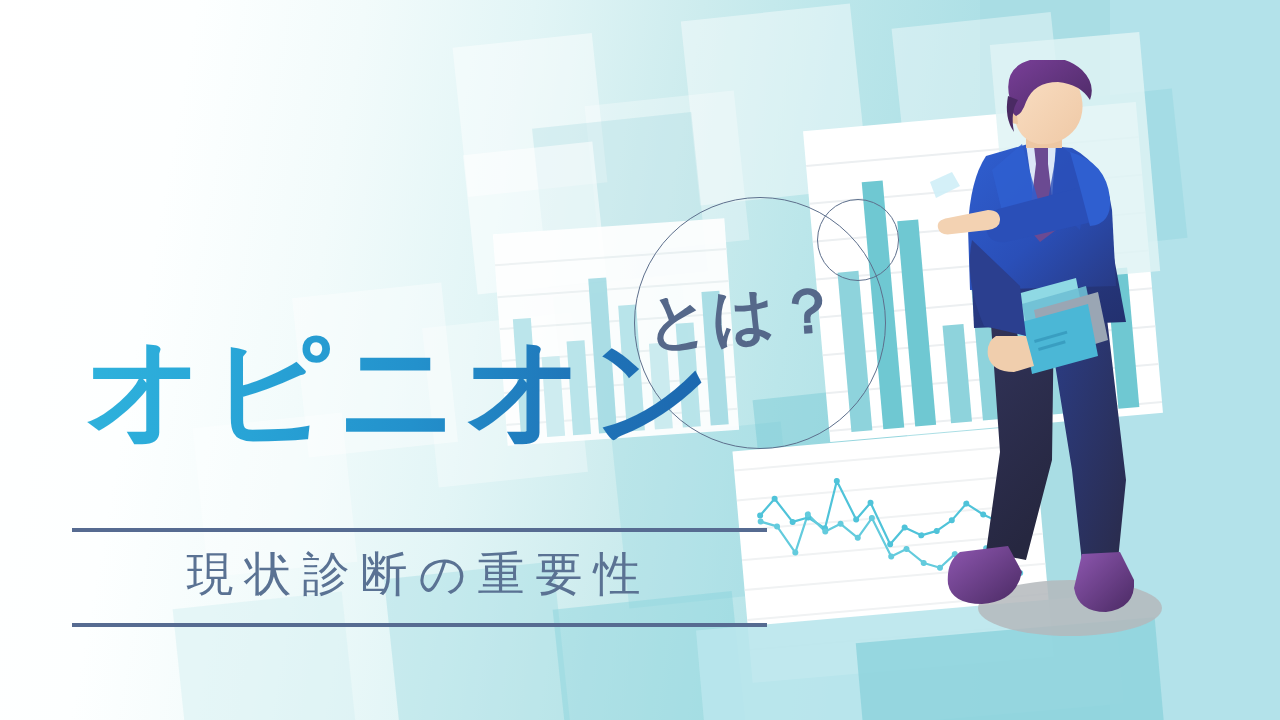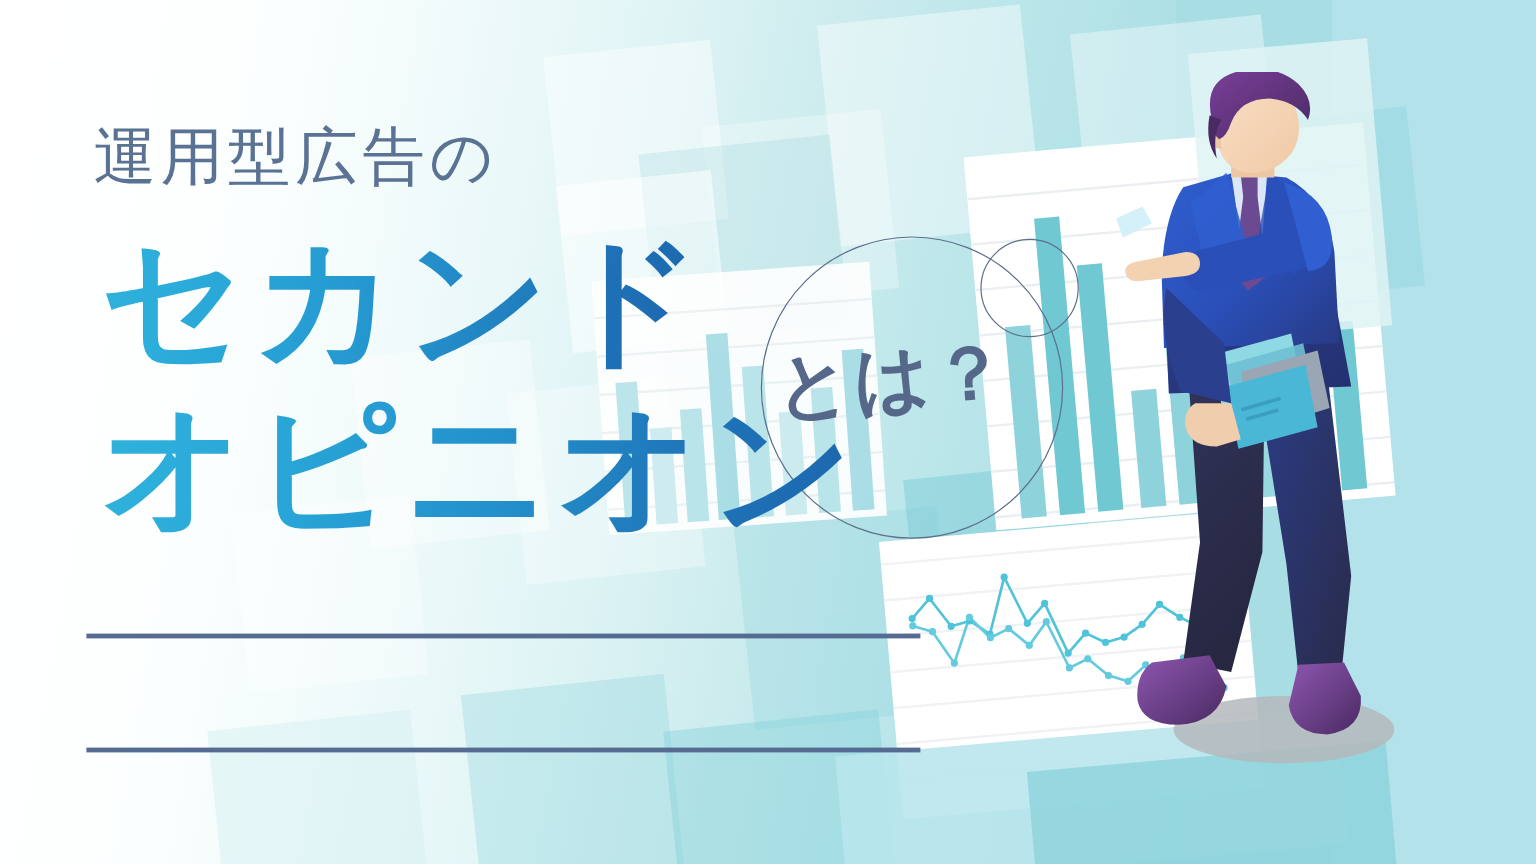--- a/index.html
+++ b/index.html
@@ -324,23 +324,22 @@
         <rect x="108" y="288" width="28" height="3" transform="rotate(-16 108 288)"></rect>
       </g>
     </g>
 
     <path d="M66 276 Q56 282 58 296 Q62 312 84 312 L104 306 L96 276 Z" fill="#f0cead"></path>
     <path d="M42 180 Q34 220 54 266 L96 276 L90 226 Z" fill="#2b3f8f"></path>
 
     <path d="M0 122 L22 112 L30 126 L6 138 Z" fill="#cfeef7" opacity=".9"></path>
   </svg>
 
-  <div class="kicker">運用型広告の</div>
-
-  <div class="big big1">セカンド</div>
+
   <div class="big big2">オピニオン</div>
 
   <div class="toha">とは？</div>
 
   <div class="rule rule-top"></div>
+  <div class="subtitle">現状診断の重要性</div>
   <div class="rule rule-bot"></div>
 
 </div>
 
 </body></html>

